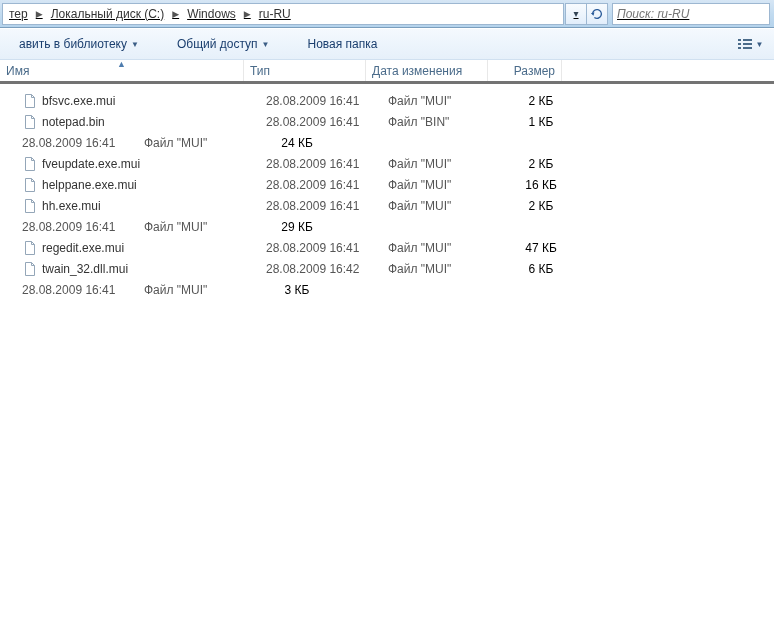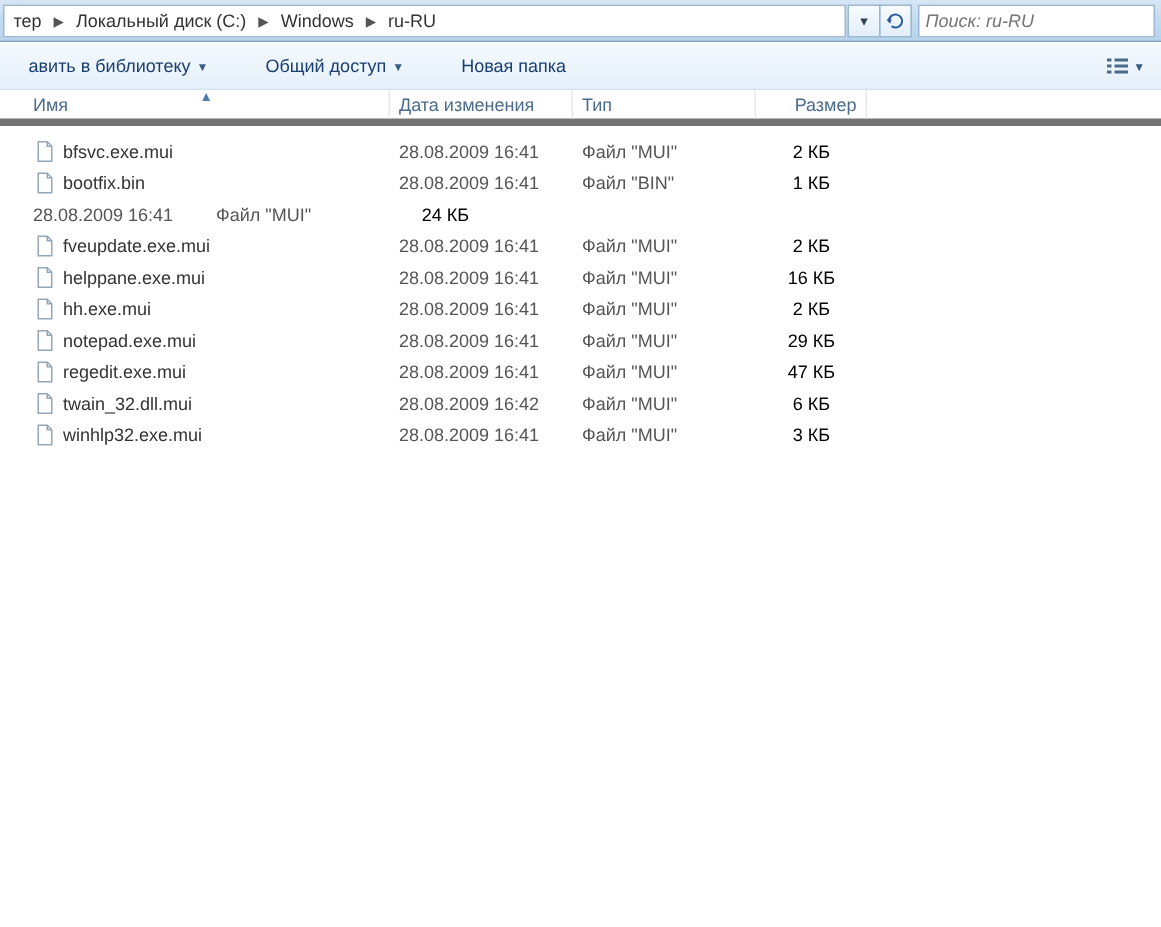--- a/index.html
+++ b/index.html
@@ -11,20 +11,21 @@
       overflow: hidden;
       background: #fff;
     }
     .address-bar {
       height: 28px;
       background: linear-gradient(to bottom, #d6e6f5 0%, #c2dbf0 50%, #b5d3ec 100%);
       border-bottom: 1px solid #7b9ebd;
       display: flex;
       align-items: center;
       padding: 0 2px;
+      text-decoration: underline;
     }
     .breadcrumb-area {
       flex: 1;
       height: 22px;
       background: #fff;
       border: 1px solid #9db7d1;
       display: flex;
       align-items: center;
       padding: 0 2px;
       margin-right: 2px;
@@ -112,22 +113,21 @@
       width: 32px;
       height: 22px;
       display: flex;
       align-items: center;
       justify-content: center;
       border: 1px solid transparent;
     }
     .columns-header {
       height: 24px;
       display: flex;
-      border-bottom: 5px solid #737373;
-      padding-left: 16px;
+      border-bottom: 3px solid #737373;
     }
     .col-head {
       display: flex;
       align-items: center;
       padding: 0 6px;
       color: #4a6b8a;
       font-size: 12px;
       border-right: 1px solid #e8e8e8;
       position: relative;
       cursor: default;
@@ -221,26 +221,26 @@
       <span class="drop-tri" style="margin-left:3px">▼</span>
     </div>
   </div>
 </div>
 
 <div class="columns-header">
   <div class="col-head col-name">
     <span>Имя</span>
     <span class="sort-arrow">▲</span>
   </div>
+  <div class="col-head col-type">
+    <span>Тип</span>
+  </div>
   <div class="col-head col-date">
     <span>Дата изменения</span>
   </div>
-  <div class="col-head col-type">
-    <span>Тип</span>
-  </div>
   <div class="col-head col-size">
     <span>Размер</span>
   </div>
 </div>
 
 <div class="file-list" id="file-list">
     <div class="file-row">
     <div class="cell cell-name">
       <span class="file-icon"><svg viewBox="0 0 16 16">
             <path fill="#fff" stroke="#94a6b8" d="M3.5 1.5h6l3 3v10h-9z"></path>
@@ -251,21 +251,21 @@
     <div class="cell cell-date">28.08.2009 16:41</div>
     <div class="cell cell-type">Файл "MUI"</div>
     <div class="cell cell-size">2 КБ</div>
   </div>
     <div class="file-row">
     <div class="cell cell-name">
       <span class="file-icon"><svg viewBox="0 0 16 16">
             <path fill="#fff" stroke="#94a6b8" d="M3.5 1.5h6l3 3v10h-9z"></path>
             <path fill="none" stroke="#94a6b8" d="M9.5 1.5v3h3"></path>
           </svg></span>
-      <span>bootfix.bin</span>
+      <span>notepad.bin</span>
     </div>
     <div class="cell cell-date">28.08.2009 16:41</div>
     <div class="cell cell-type">Файл "BIN"</div>
     <div class="cell cell-size">1 КБ</div>
   </div>
     <div class="file-row">
     <div class="cell cell-date">28.08.2009 16:41</div>
     <div class="cell cell-type">Файл "MUI"</div>
     <div class="cell cell-size">24 КБ</div>
   </div>
@@ -299,27 +299,20 @@
             <path fill="#fff" stroke="#94a6b8" d="M3.5 1.5h6l3 3v10h-9z"></path>
             <path fill="none" stroke="#94a6b8" d="M9.5 1.5v3h3"></path>
           </svg></span>
       <span>hh.exe.mui</span>
     </div>
     <div class="cell cell-date">28.08.2009 16:41</div>
     <div class="cell cell-type">Файл "MUI"</div>
     <div class="cell cell-size">2 КБ</div>
   </div>
     <div class="file-row">
-    <div class="cell cell-name">
-      <span class="file-icon"><svg viewBox="0 0 16 16">
-            <path fill="#fff" stroke="#94a6b8" d="M3.5 1.5h6l3 3v10h-9z"></path>
-            <path fill="none" stroke="#94a6b8" d="M9.5 1.5v3h3"></path>
-          </svg></span>
-      <span>notepad.exe.mui</span>
-    </div>
     <div class="cell cell-date">28.08.2009 16:41</div>
     <div class="cell cell-type">Файл "MUI"</div>
     <div class="cell cell-size">29 КБ</div>
   </div>
     <div class="file-row">
     <div class="cell cell-name">
       <span class="file-icon"><svg viewBox="0 0 16 16">
             <path fill="#fff" stroke="#94a6b8" d="M3.5 1.5h6l3 3v10h-9z"></path>
             <path fill="none" stroke="#94a6b8" d="M9.5 1.5v3h3"></path>
           </svg></span>
@@ -335,24 +328,17 @@
             <path fill="#fff" stroke="#94a6b8" d="M3.5 1.5h6l3 3v10h-9z"></path>
             <path fill="none" stroke="#94a6b8" d="M9.5 1.5v3h3"></path>
           </svg></span>
       <span>twain_32.dll.mui</span>
     </div>
     <div class="cell cell-date">28.08.2009 16:42</div>
     <div class="cell cell-type">Файл "MUI"</div>
     <div class="cell cell-size">6 КБ</div>
   </div>
     <div class="file-row">
-    <div class="cell cell-name">
-      <span class="file-icon"><svg viewBox="0 0 16 16">
-            <path fill="#fff" stroke="#94a6b8" d="M3.5 1.5h6l3 3v10h-9z"></path>
-            <path fill="none" stroke="#94a6b8" d="M9.5 1.5v3h3"></path>
-          </svg></span>
-      <span>winhlp32.exe.mui</span>
-    </div>
     <div class="cell cell-date">28.08.2009 16:41</div>
     <div class="cell cell-type">Файл "MUI"</div>
     <div class="cell cell-size">3 КБ</div>
   </div>
   </div>
 
 </body></html>

